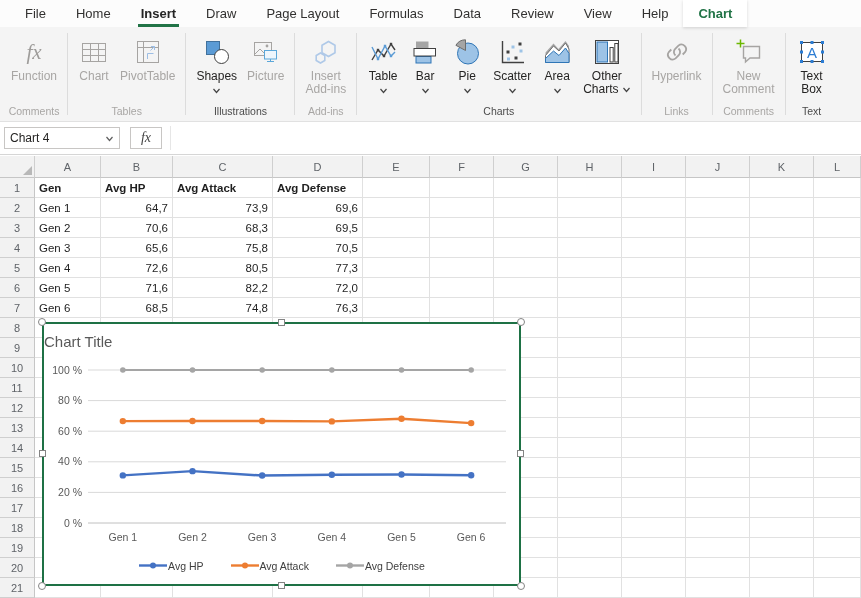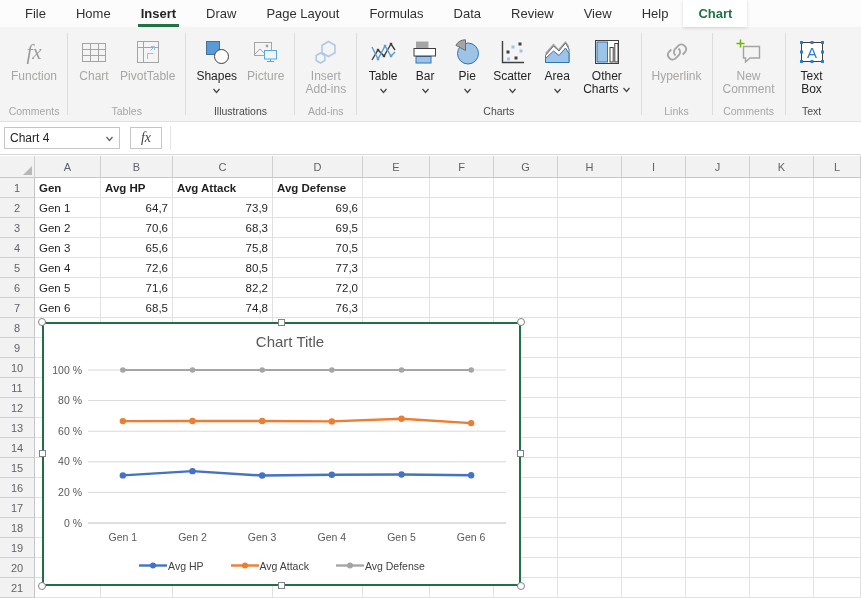--- a/index.html
+++ b/index.html
@@ -41,21 +41,21 @@
   .corner { position:relative; }
   .corner .tri { position:absolute; right:2px; bottom:2px; width:0; height:0; border-left:9px solid transparent; border-bottom:9px solid #b8b8b8; }
   .srow { display:flex; height:20px; }
   .rh { width:35px; flex:none; background:#f2f2f2; border-right:1px solid #c6c6c6; border-bottom:1px solid #cfcfcf; color:#5f6368; font-size:11px; display:flex; align-items:center; justify-content:center; }
   .cell { border-right:1px solid #e1e1e1; border-bottom:1px solid #e1e1e1; font-size:11.5px; color:#1f1f1f; display:flex; align-items:center; padding:0 4px; flex:none; overflow:hidden; white-space:nowrap; }
   .cell.num { justify-content:flex-end; }
   .cell.bold { font-weight:700; }
 
   
   .chartbox { position:absolute; left:42px; top:322px; width:479px; height:264px; background:#fff; border:2px solid #1e7145; z-index:5; }
-  .chart-title { position:absolute; left:17px; right:0; top:9px; text-align:center; font-size:15px; color:#595959; cursor:pointer; }
+  .chart-title { position:absolute; left:0; right:0; top:9px; text-align:left; font-size:15px; color:#595959; cursor:pointer; }
   .legend { position:absolute; left:0; right:0; top:233px; height:18px; display:flex; justify-content:center; align-items:center; gap:26px; }
   .litem { display:flex; align-items:center; cursor:pointer; }
   .litem span { font-size:10.5px; color:#404040; }
   .h { position:absolute; background:#fff; border:1px solid #848484; z-index:6; }
   .hc { width:8px; height:8px; border-radius:50%; }
   .hs { width:7px; height:7px; }
 </style>
 </head>
 <body>
 

